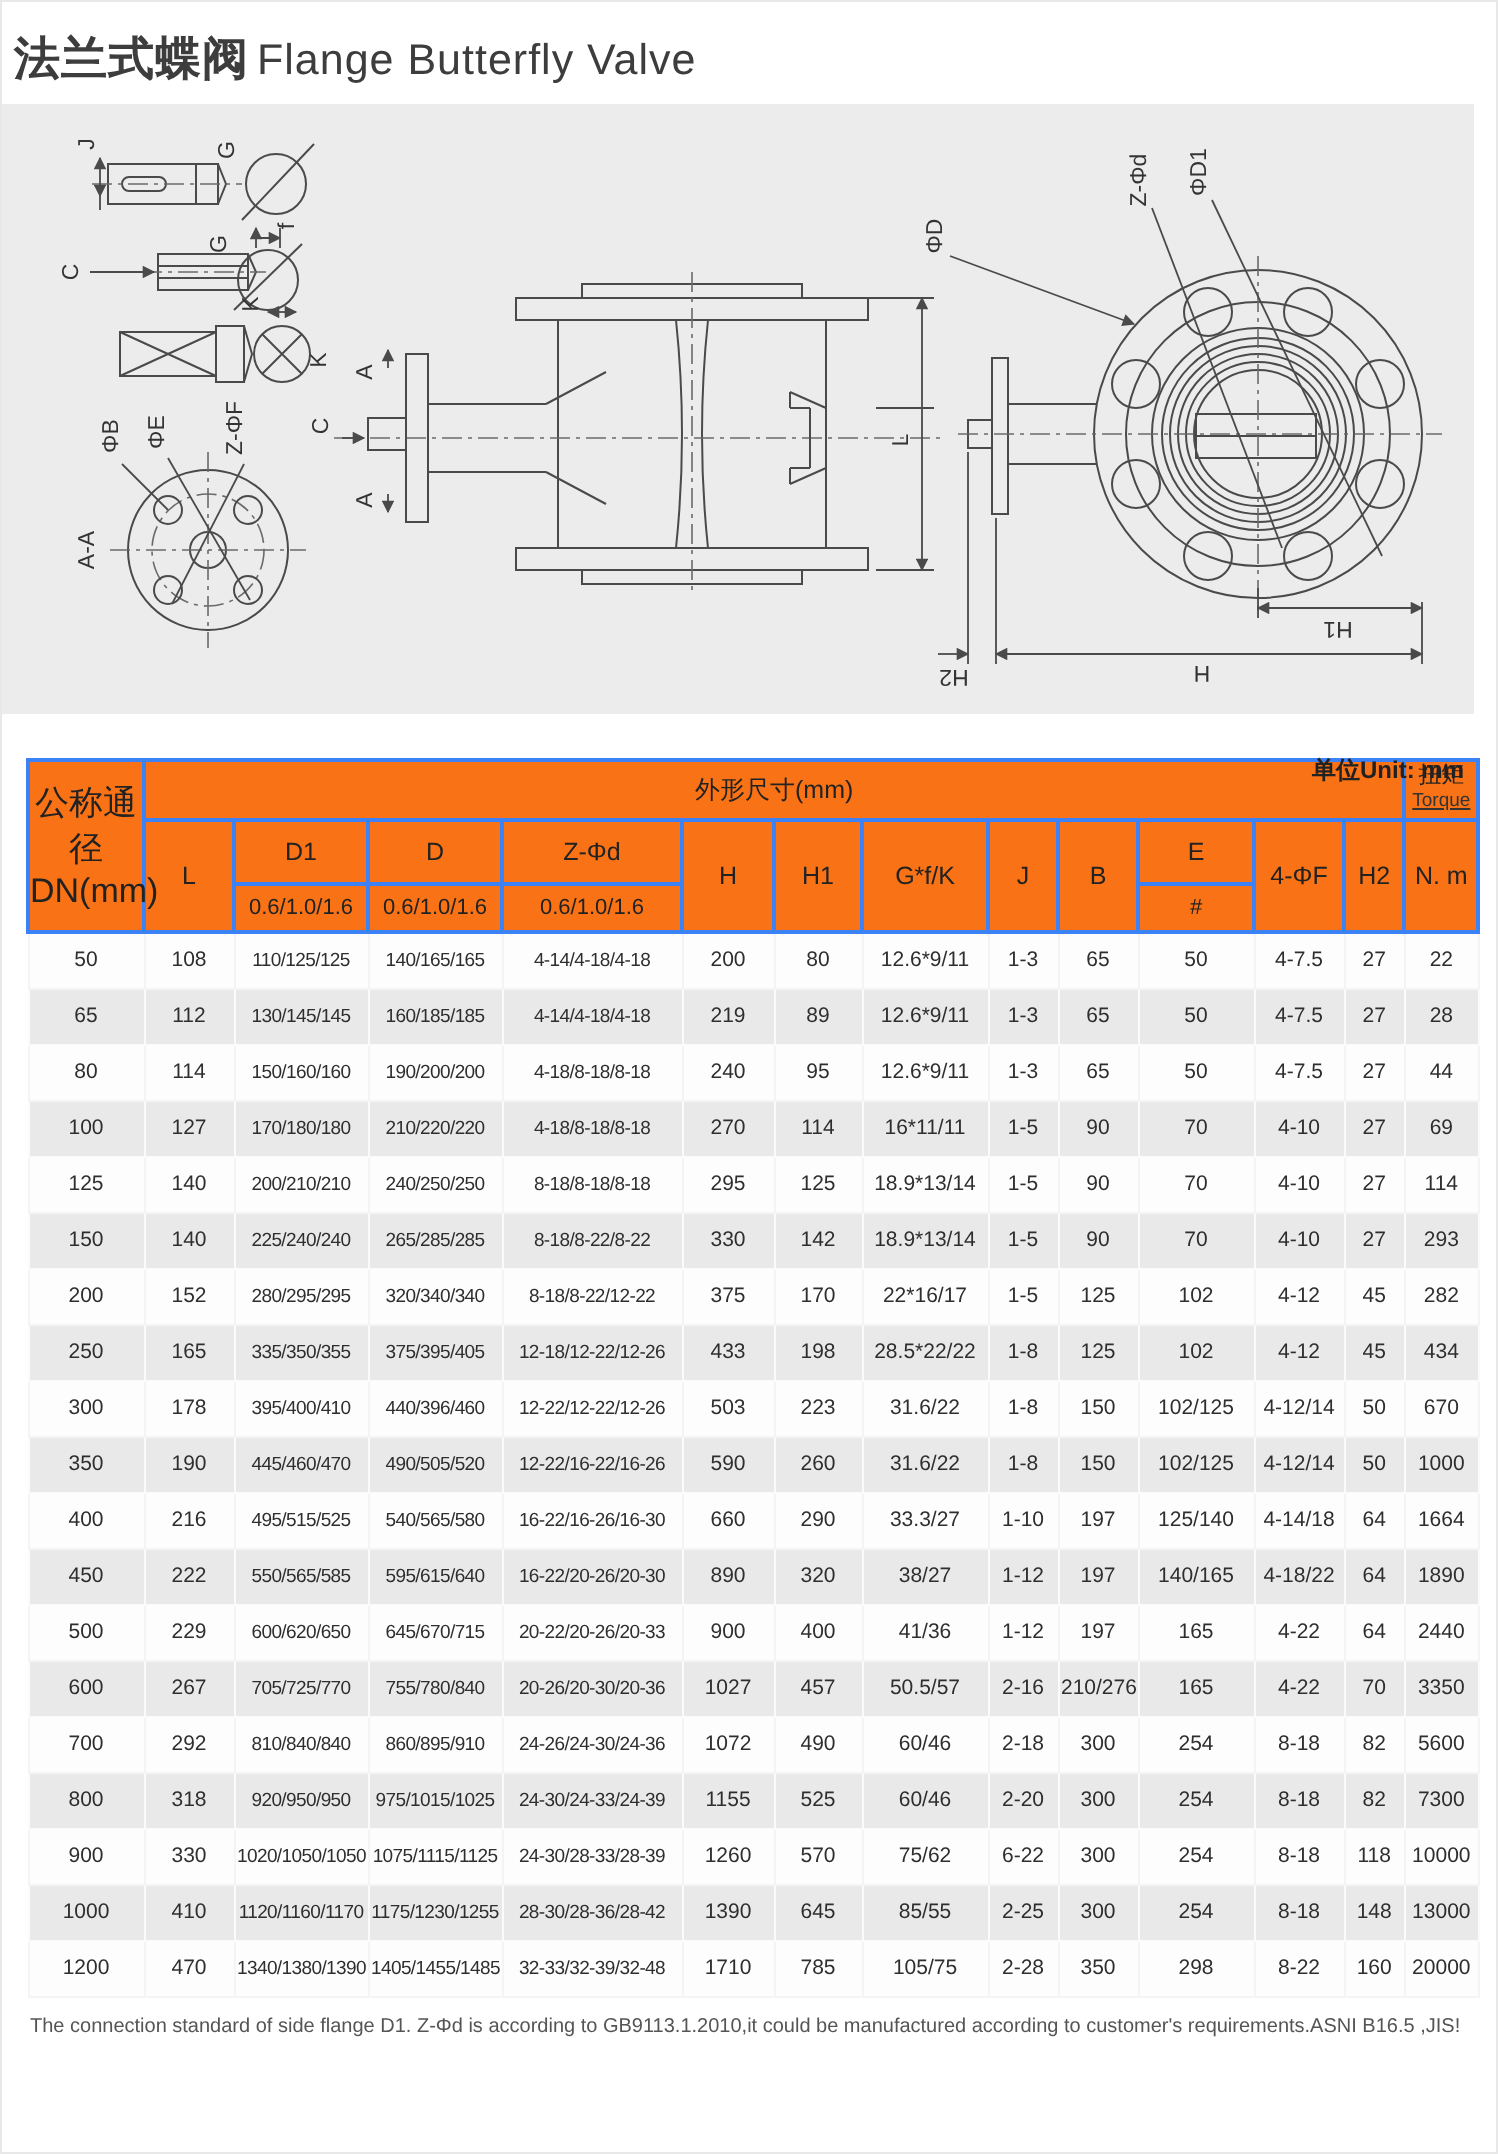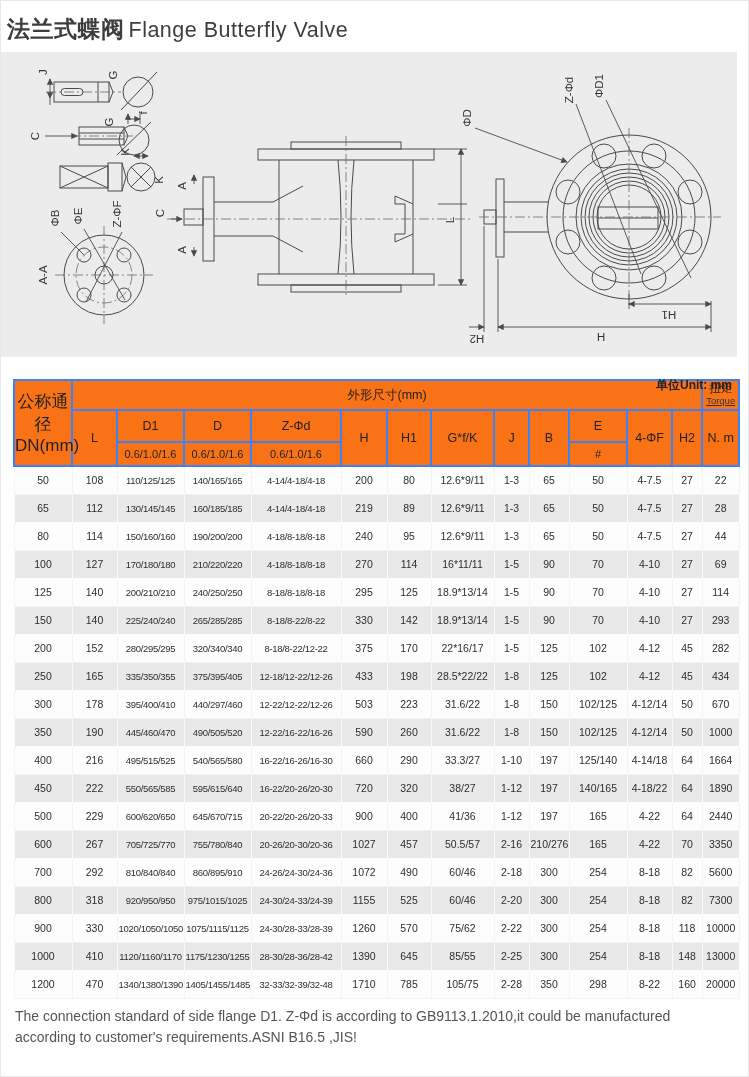--- a/index.html
+++ b/index.html
@@ -16,21 +16,21 @@
   table.spec thead .sm { display:block; font-size:9.5px; color:#333; line-height:1; padding-bottom:2px;text-decoration:underline; }
   table.spec thead .tq { display:block; font-size:11.5px; line-height:1.2; }
   table.spec .r1 th { height:30px; }
   table.spec .r2 th { height:32px; }
   table.spec .r3 th { height:24px; font-size:11px; }
   table.spec td { background:#fdfdfd; border:1px solid #f4f4f4; text-align:center; font-size:10.5px; color:#2e2e2e; height:28px; white-space:nowrap; padding:0 1px; }
   table.spec tr.alt td { background:#e9e9e9; border-color:#fbfbfb; }
   table.spec td:nth-child(3), table.spec td:nth-child(4), table.spec td:nth-child(5) { font-size:9.5px; letter-spacing:-0.3px; }
   .foot { margin:7px 14px 0; }
   .foot .zh { font-size:11px; color:#333; font-weight:bold; line-height:1.5; }
-  .foot .en { font-size:14px; color:#555; line-height:1.5; }
+  .foot .en { font-size:10px; color:#555; line-height:1.5; }
   svg text { font-family:"Liberation Sans", sans-serif; font-size:11.5px; fill:#333; }
   .ln { stroke:#4a4a4a; stroke-width:1; fill:none; }
   .cl { stroke:#6a6a6a; stroke-width:0.8; fill:none; stroke-dasharray:10 3 2 3; }
   .dim { stroke:#4a4a4a; stroke-width:0.9; fill:none; }
 </style>
 </head>
 <body>
 
 <div class="page">
 
@@ -351,21 +351,21 @@
           <td>125</td>
           <td>102</td>
           <td>4-12</td>
           <td>45</td>
           <td>434</td>
         </tr>
         <tr>
           <td>300</td>
           <td>178</td>
           <td>395/400/410</td>
-          <td>440/297/460</td>
+          <td>440/396/460</td>
           <td>12-22/12-22/12-26</td>
           <td>503</td>
           <td>223</td>
           <td>31.6/22</td>
           <td>1-8</td>
           <td>150</td>
           <td>102/125</td>
           <td>4-12/14</td>
           <td>50</td>
           <td>670</td>
@@ -401,21 +401,21 @@
           <td>4-14/18</td>
           <td>64</td>
           <td>1664</td>
         </tr>
         <tr class="alt">
           <td>450</td>
           <td>222</td>
           <td>550/565/585</td>
           <td>595/615/640</td>
           <td>16-22/20-26/20-30</td>
-          <td>720</td>
+          <td>890</td>
           <td>320</td>
           <td>38/27</td>
           <td>1-12</td>
           <td>197</td>
           <td>140/165</td>
           <td>4-18/22</td>
           <td>64</td>
           <td>1890</td>
         </tr>
         <tr>
@@ -484,21 +484,21 @@
         </tr>
         <tr>
           <td>900</td>
           <td>330</td>
           <td>1020/1050/1050</td>
           <td>1075/1115/1125</td>
           <td>24-30/28-33/28-39</td>
           <td>1260</td>
           <td>570</td>
           <td>75/62</td>
-          <td>2-22</td>
+          <td>6-22</td>
           <td>300</td>
           <td>254</td>
           <td>8-18</td>
           <td>118</td>
           <td>10000</td>
         </tr>
         <tr class="alt">
           <td>1000</td>
           <td>410</td>
           <td>1120/1160/1170</td>

